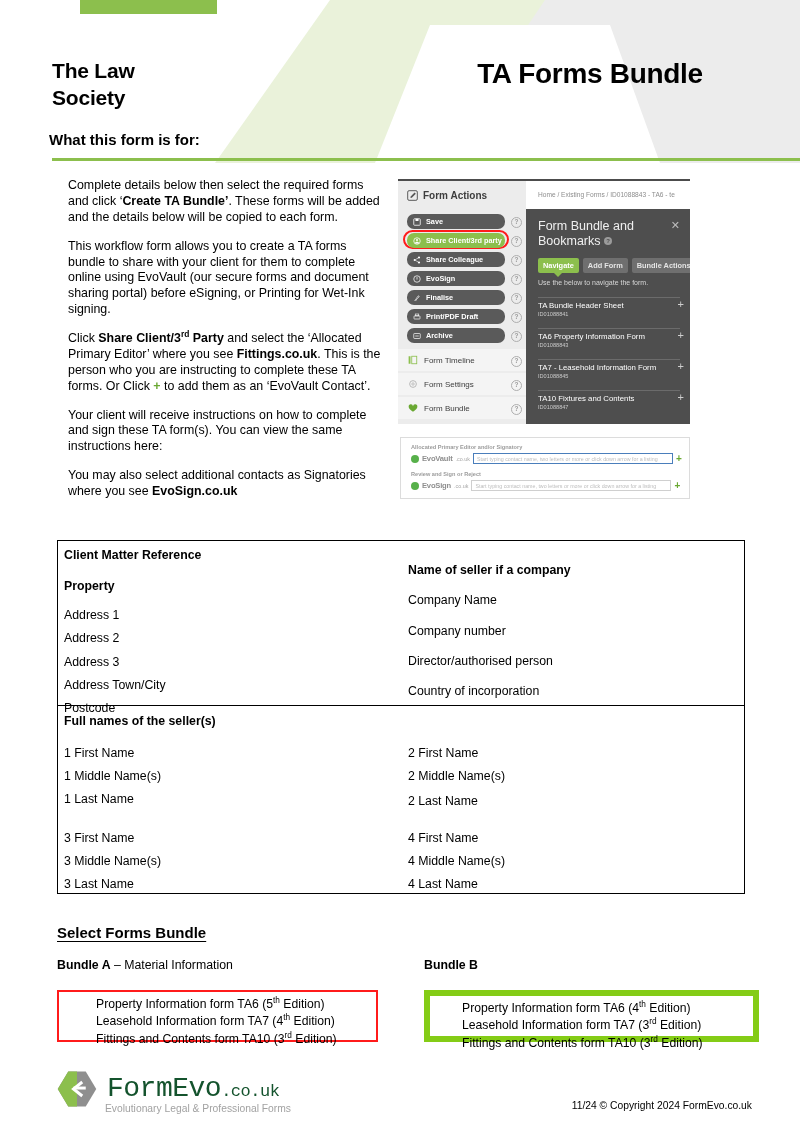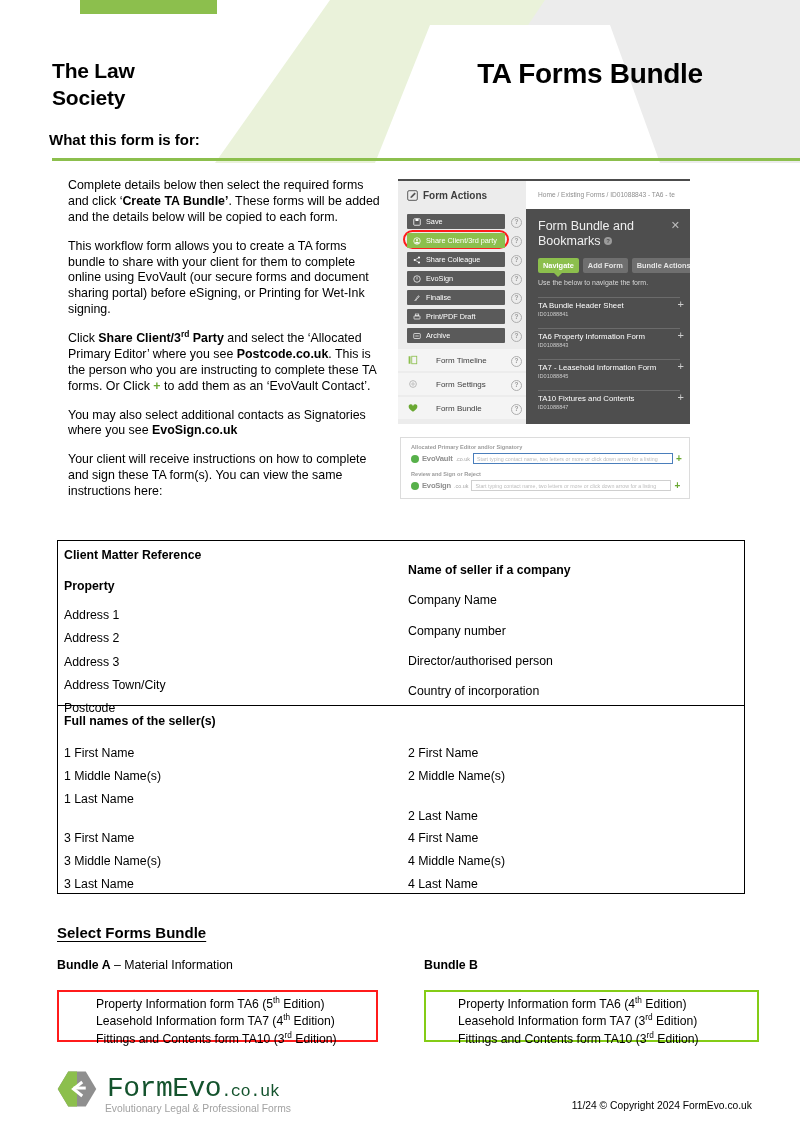--- a/index.html
+++ b/index.html
@@ -49,25 +49,25 @@
     border-top:2px solid #4c4c4c;
     font-size:7px;
   }
   #shot-topbar{position:absolute;left:0;top:0;width:292px;height:28px;background:#fff;}
   #shot-fa{position:absolute;left:0;top:0;width:128px;height:28px;background:#ececec;
            display:flex;align-items:center;gap:5px;padding-left:9px;box-sizing:border-box;}
   #shot-fa .lbl{font-size:10px;font-weight:bold;color:#3d3d3d;}
   #crumb{position:absolute;left:140px;top:10px;font-size:6.6px;color:#8d8d8d;white-space:nowrap;}
 
   #shot-left{position:absolute;left:0;top:28px;width:128px;height:215px;background:#ececec;}
-  .act{position:absolute;left:9px;width:98px;height:15px;background:#5a5a5a;border-radius:1px;
-       display:flex;align-items:center;gap:5px;padding-left:6px;box-sizing:border-box;color:#fff;font-size:7.3px;font-weight:normal;}
+  .act{position:absolute;left:9px;width:98px;height:15px;background:#5a5a5a;border-radius:7px;
+       display:flex;align-items:center;gap:5px;padding-left:6px;box-sizing:border-box;color:#fff;font-size:7.3px;font-weight:bold;}
   .act.hl{background:#8cbf4d;color:#fff;}
   .ring{position:absolute;left:5px;width:106px;height:19px;border:2px solid #ff1b1b;border-radius:11px;box-sizing:border-box;}
-  .nav{position:absolute;left:0;width:128px;height:22px;display:flex;align-items:center;gap:18px;
+  .nav{position:absolute;left:0;width:128px;height:22px;display:flex;align-items:center;gap:6px;
        padding-left:10px;box-sizing:border-box;font-size:8px;color:#3d3d3d;background:#f4f4f4;}
   .qm{position:absolute;width:9px;height:9px;border:1px solid #aeaeae;border-radius:50%;
       color:#9a9a9a;font-size:6.5px;line-height:8px;text-align:center;font-weight:bold;}
 
   #shot-right{position:absolute;left:128px;top:28px;width:164px;height:215px;background:#4e4e4e;color:#fff;}
   #panel-title{position:absolute;left:12px;top:10px;width:120px;font-size:12.5px;line-height:1.18;color:#efefef;}
   #panel-close{position:absolute;right:10px;top:10px;font-size:11px;color:#bdbdbd;}
   .inlineq{display:inline-block;width:8px;height:8px;border-radius:50%;background:#9b9b9b;color:#4e4e4e;
            font-size:6px;line-height:8px;text-align:center;font-weight:bold;vertical-align:middle;}
   #panel-btns{position:absolute;left:12px;top:49px;display:flex;gap:4px;}
@@ -105,21 +105,21 @@
   .li{margin:0;}
 
   
   #sfb{position:absolute;left:57px;top:924px;font-size:15px;font-weight:bold;
        text-decoration:underline;text-underline-offset:3px;}
   #bundleA-lbl{position:absolute;left:57px;top:958px;font-size:12.3px;}
   #bundleB-lbl{position:absolute;left:424px;top:958px;font-size:12.3px;}
   #bundleA-lbl b,#bundleB-lbl b{font-weight:bold;}
   .bundlebox{position:absolute;top:990px;height:52px;box-sizing:border-box;font-size:12.2px;line-height:1.42;}
   #bundleA-box{left:57px;width:321px;border:2px solid #ff1b1b;padding:4px 0 15px 37px;}
-  #bundleB-box{left:424px;width:335px;border:2px solid #84cc16;padding:4px 0 0 32px;}
+  #bundleB-box{left:424px;width:335px;border:6px solid #84cc16;padding:4px 0 0 32px;}
 
   
   #logo{position:absolute;left:56px;top:1068px;display:flex;align-items:center;gap:9px;}
   #logo .word{font-size:28px;color:#14532d;letter-spacing:-.5px;line-height:1;font-family:Liberation Mono, monospace;}
   #logo .word .tld{font-size:17px;}
   #logo-tag{position:absolute;left:105px;top:1103px;font-size:10.3px;color:#a2a2a2;}
   #copyright{position:absolute;right:48px;top:1100px;font-size:10.3px;}
 </style>
 </head>
 <body>
@@ -140,25 +140,25 @@
 
 <div id="doc-title">TA Forms Bundle</div>
 <div id="what-for">What this form is for:</div>
 <div id="green-rule"></div>
 
 <div id="intro">
   <p><span>Complete details below then select the required forms and click ‘</span><b>Create TA Bundle’</b><span>. These forms will be added and the details below will be copied to each form.</span></p>
 
   <p>This workflow form allows you to create a TA forms bundle to share with your client for them to complete online using EvoVault (our secure forms and document sharing portal) before eSigning, or Printing for Wet-Ink signing.</p>
 
-  <p><span>Click </span><b>Share Client/3</b><b><sup>rd</sup></b><b> Party</b><span> and select the ‘Allocated Primary Editor’ where you see </span><b>Postcode.co.uk</b><span>.  This is the person who you are instructing to complete these TA forms.  Or Click </span><span class="plus-green">+</span><span> to add them as an ‘EvoVault Contact’.</span></p>
+  <p><span>Click </span><b>Share Client/3</b><b><sup>rd</sup></b><b> Party</b><span> and select the ‘Allocated Primary Editor’ where you see </span><b>Fittings.co.uk</b><span>.  This is the person who you are instructing to complete these TA forms.  Or Click </span><span class="plus-green">+</span><span> to add them as an ‘EvoVault Contact’.</span></p>
+
+  <p>Your client will receive instructions on how to complete and sign these TA form(s).  You can view the same instructions here:</p>
 
   <p><span>You may also select additional contacts as Signatories where you see </span><b>EvoSign.co.uk</b></p>
-
-  <p>Your client will receive instructions on how to complete and sign these TA form(s).  You can view the same instructions here:</p>
 </div>
 
 <div id="shot">
 
   <div id="shot-topbar">
     <div id="shot-fa">
       <svg width="11" height="11" viewBox="0 0 16 16">
           <rect x="1" y="1" width="14" height="14" rx="2" fill="none" stroke="#555" stroke-width="1.4"></rect>
           <path d="M11 3.5 12.8 5.3 7 11.1 5 11.5 5.4 9.5z" fill="#555"></path>
         </svg>
@@ -347,21 +347,21 @@
       <div class="li" style="position:absolute;top:40px">1 First Name</div>
       <div class="li" style="position:absolute;top:63px">1 Middle Name(s)</div>
       <div class="li" style="position:absolute;top:86px">1 Last Name</div>
       <div class="li" style="position:absolute;top:125px">3 First Name</div>
       <div class="li" style="position:absolute;top:148px">3 Middle Name(s)</div>
       <div class="li" style="position:absolute;top:171px">3 Last Name</div>
     </div>
     <div class="colR">
       <div class="li" style="position:absolute;top:40px">2 First Name</div>
       <div class="li" style="position:absolute;top:63px">2 Middle Name(s)</div>
-      <div class="li" style="position:absolute;top:103px">2 Last Name</div>
+      <div class="li" style="position:absolute;top:88px">2 Last Name</div>
       <div class="li" style="position:absolute;top:125px">4 First Name</div>
       <div class="li" style="position:absolute;top:148px">4 Middle Name(s)</div>
       <div class="li" style="position:absolute;top:171px">4 Last Name</div>
     </div>
   </div>
 </div>
 
 <div id="sfb">Select Forms Bundle</div>
 
 <div id="bundleA-lbl"><b>Bundle A</b><span> – Material Information</span></div>

